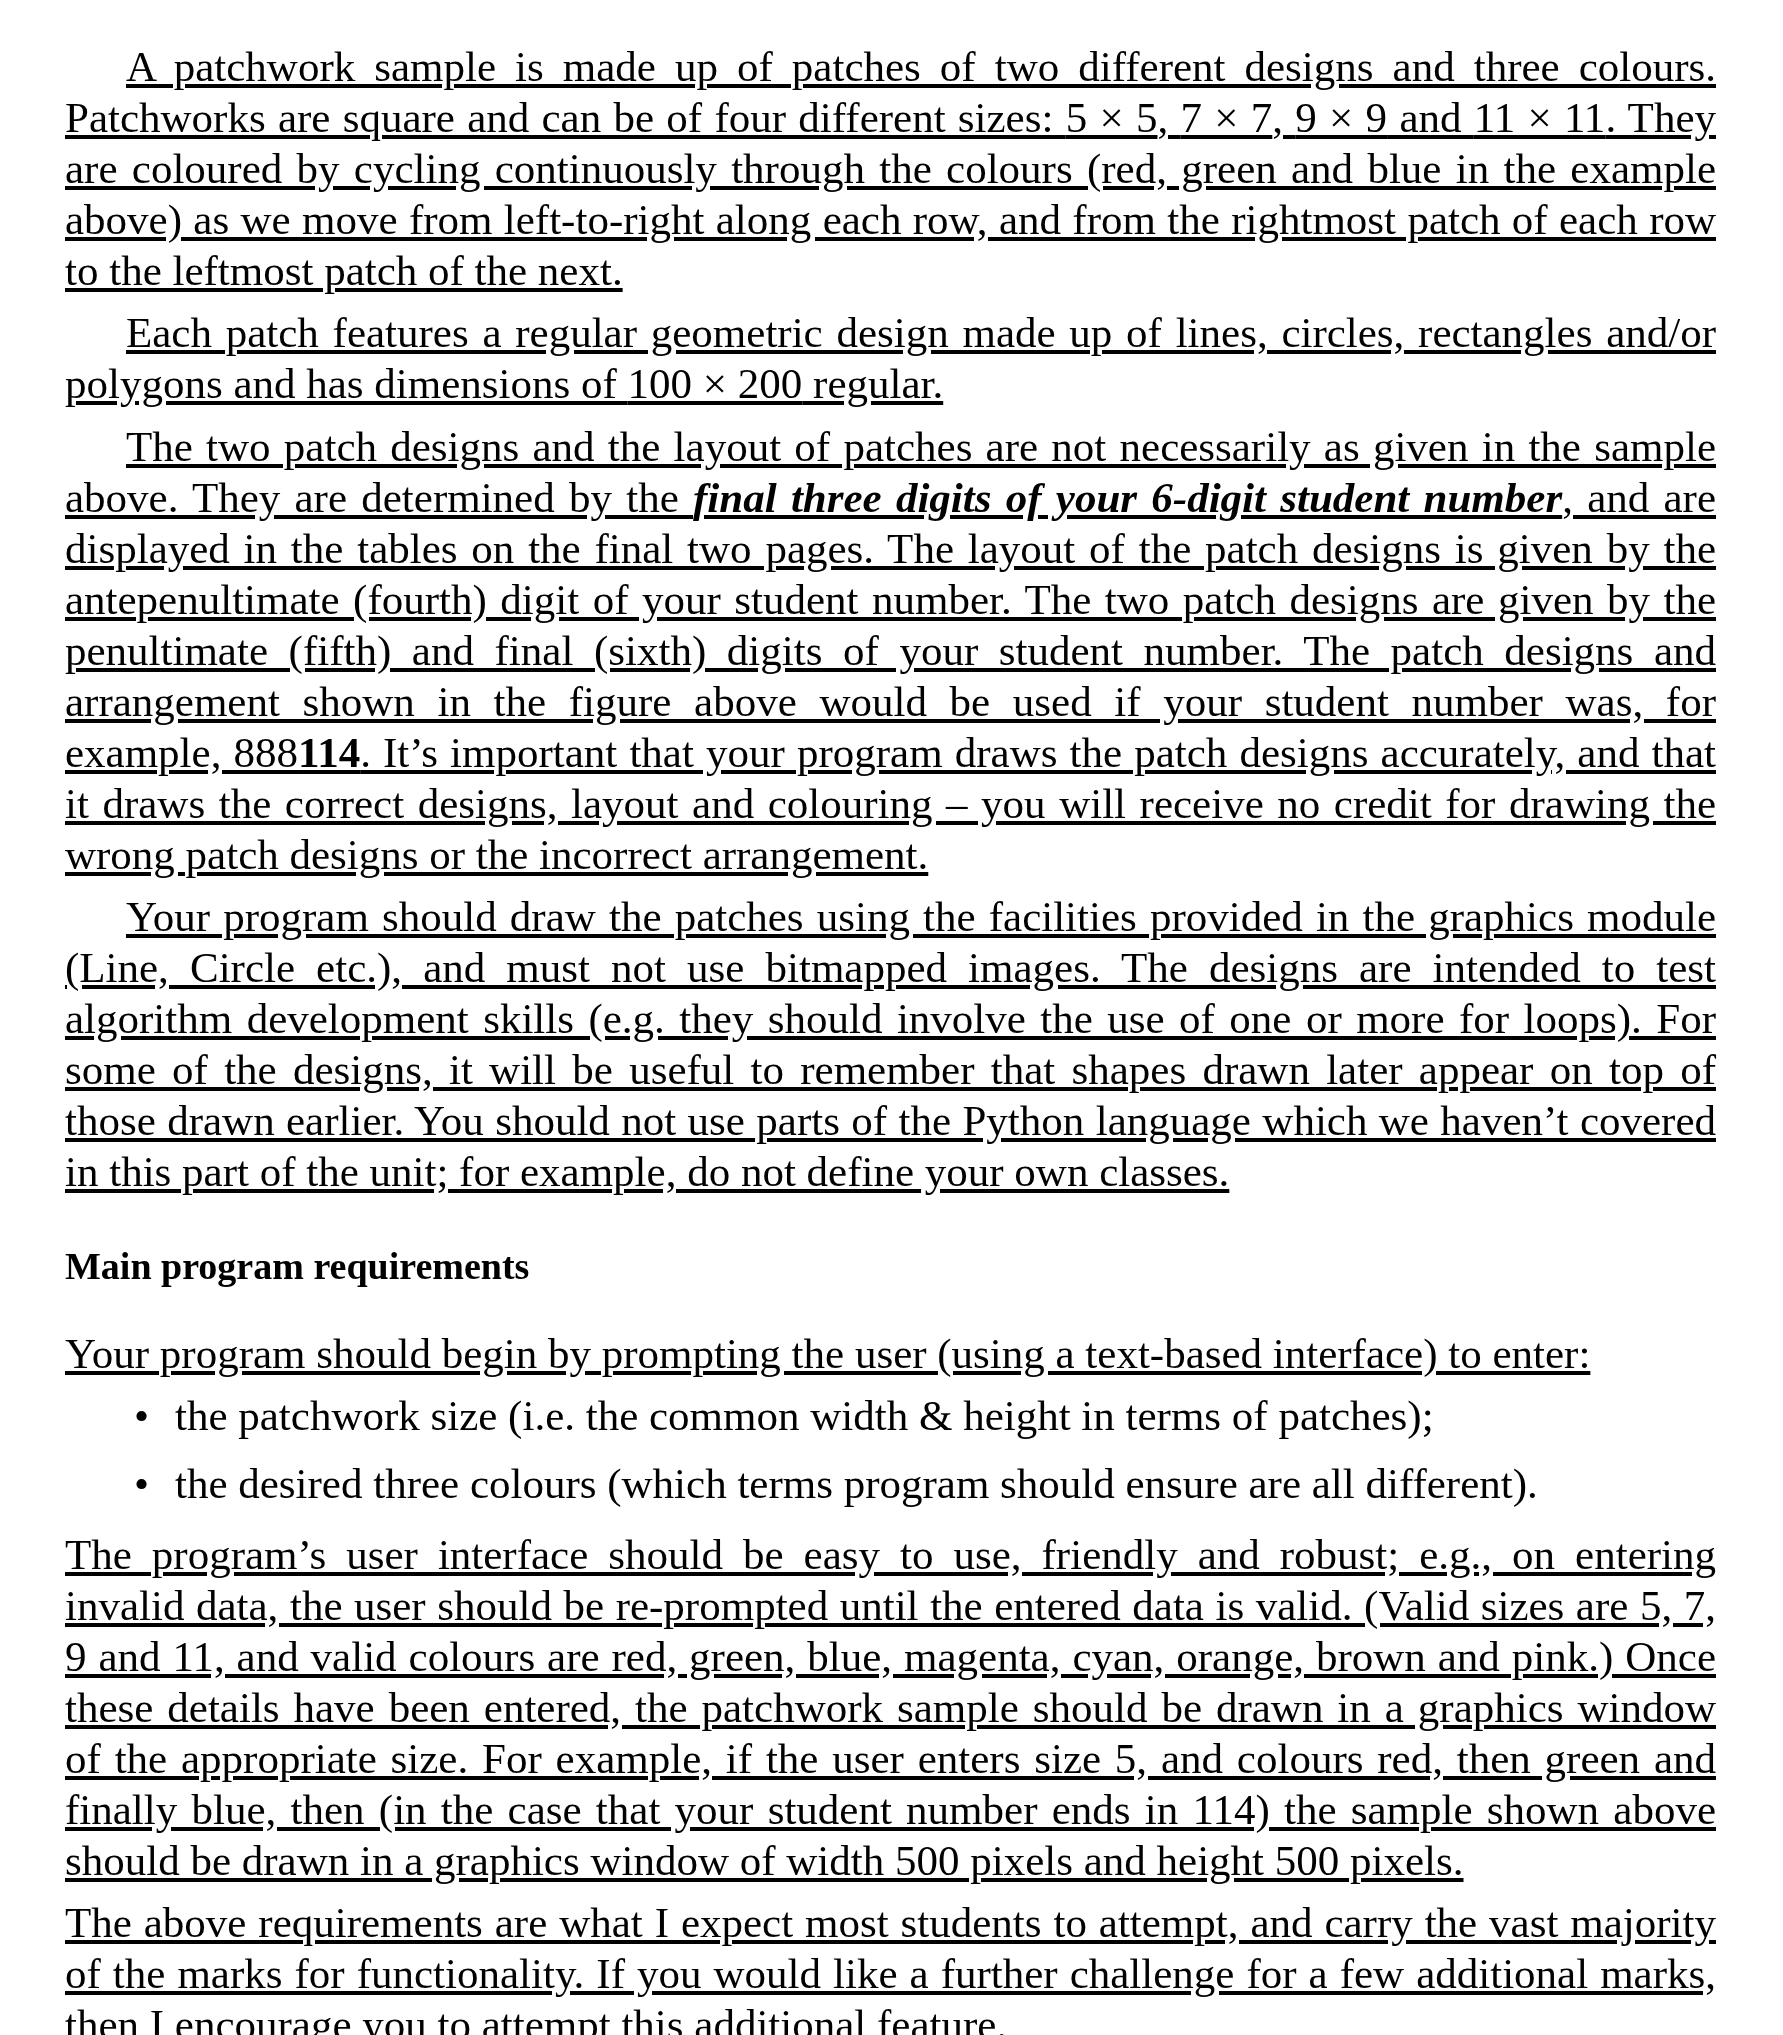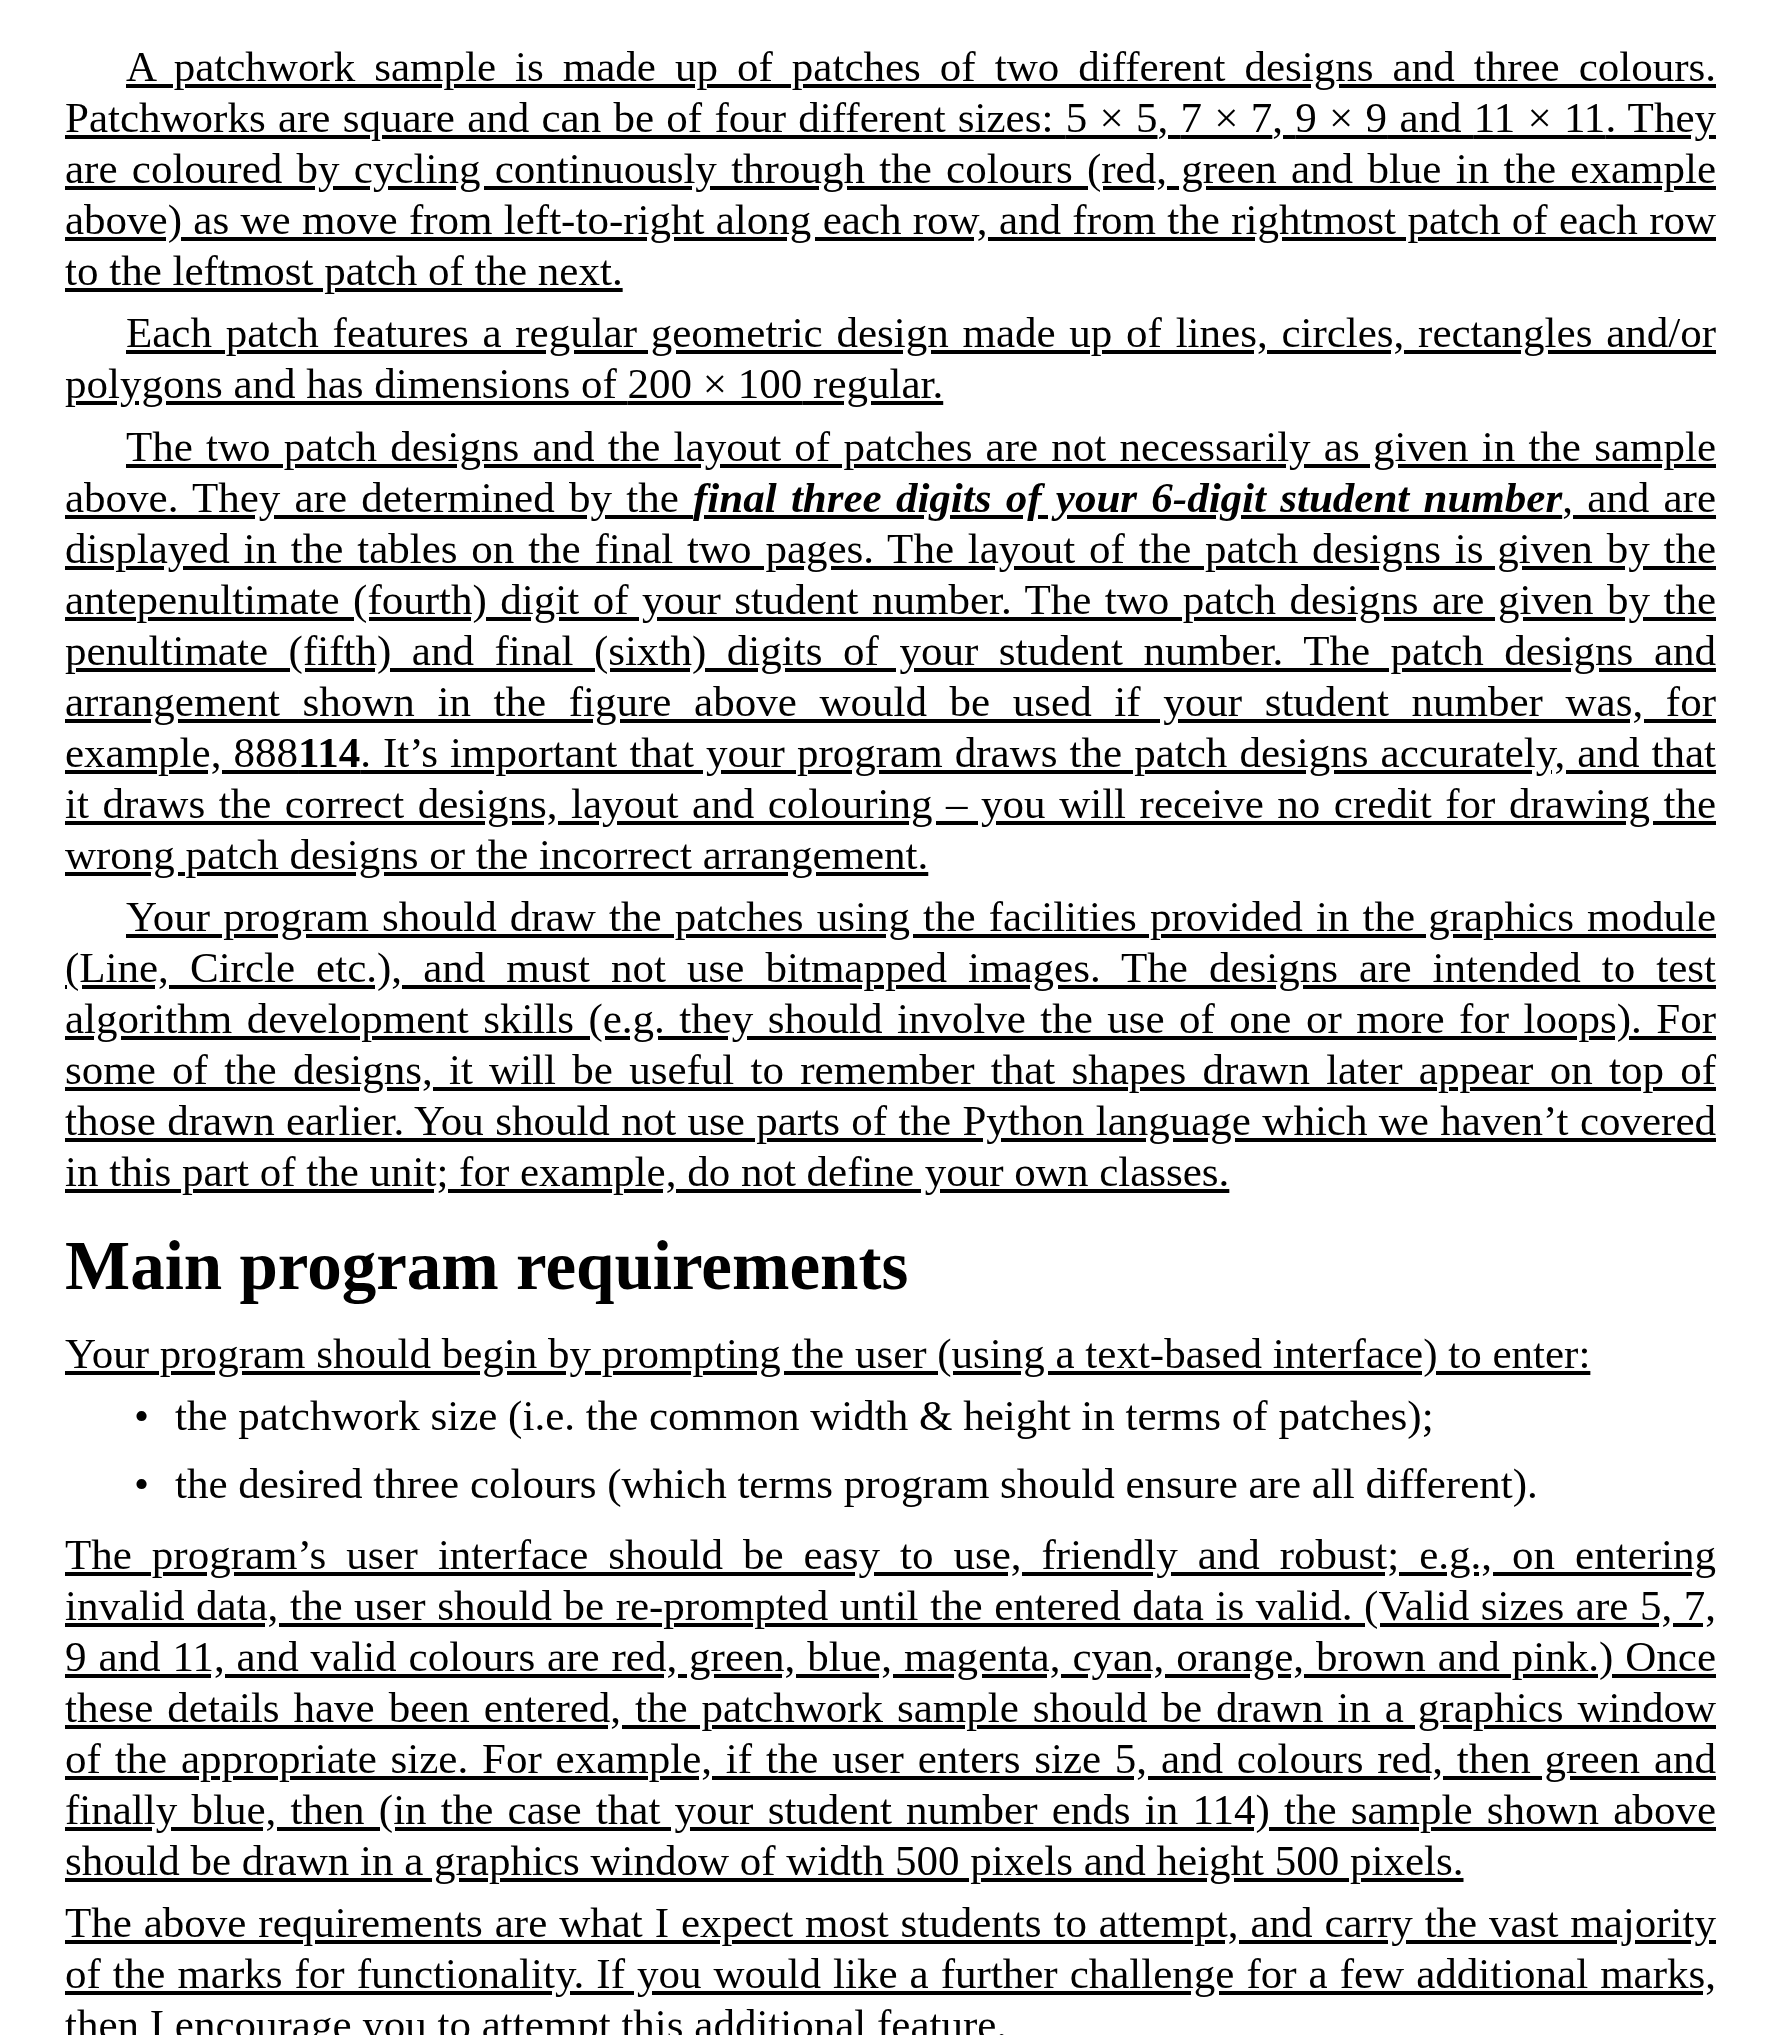--- a/index.html
+++ b/index.html
@@ -29,21 +29,21 @@
     text-align: justify;
     hyphens: auto;
     text-decoration: underline;
     -webkit-hyphens: auto;
   }
   p.ind { text-indent: 61px; }
   .math { white-space: nowrap; }
   .bi { font-weight: bold; font-style: italic; }
   .b  { font-weight: bold; }
   h2.section-heading {
-    font-size: 69px;
+    font-size: 38px;
     line-height: 61px;
     font-weight: bold;
     margin: 39px 0 30.5px 0;
     text-align: left;
   }
   ul.bullet-list {
     list-style: none;
     margin: 8.1px 0 19.5px 110px;
     padding: 0;
   }
@@ -60,21 +60,21 @@
   }
 </style>
 </head>
 <body>
 
 <div class="page">
   <div class="content">
 
     <p class="body-par ind"><span>A patchwork sample is made up of patches of two different designs and three colours. Patchworks are square and can be of four different sizes: </span><span class="math">5 × 5</span><span>, </span><span class="math">7 × 7</span><span>, </span><span class="math">9 × 9</span><span> and </span><span class="math">11 × 11</span><span>. They are coloured by cycling continuously through the colours (red, green and blue in the example above) as we move from left-to-right along each row, and from the rightmost patch of each row to the leftmost patch of the next.</span></p>
 
-    <p class="body-par ind"><span>Each patch features a regular geometric design made up of lines, circles, rectangles and/or polygons and has dimensions of </span><span class="math">200 × 100</span><span> regular.</span></p>
+    <p class="body-par ind"><span>Each patch features a regular geometric design made up of lines, circles, rectangles and/or polygons and has dimensions of </span><span class="math">100 × 200</span><span> regular.</span></p>
 
     <p class="body-par ind"><span>The two patch designs and the layout of patches are not necessarily as given in the sample above. They are determined by the </span><span class="bi">final three digits of your 6-digit student number</span><span>, and are displayed in the tables on the final two pages. The layout of the patch designs is given by the antepenultimate (fourth) digit of your student number. The two patch designs are given by the penultimate (fifth) and final (sixth) digits of your student number. The patch designs and arrangement shown in the figure above would be used if your student number was, for example, 888</span><span class="b">114</span><span>. It’s important that your program draws the patch designs accurately, and that it draws the correct designs, layout and colouring – you will receive no credit for drawing the wrong patch designs or the incorrect arrangement.</span></p>
 
     <p class="body-par ind"><span>Your program should draw the patches using the facilities provided in the graphics module (Line, Circle etc.), and must not use bitmapped images. The designs are intended to test algorithm development skills (e.g. they should involve the use of one or more for loops). For some of the designs, it will be useful to remember that shapes drawn later appear on top of those drawn earlier. You should not use parts of the Python language which we haven’t covered in this part of the unit; for example, do not define your own classes.</span></p>
 
     <h2 class="section-heading">Main program requirements</h2>
 
     <p class="body-par">Your program should begin by prompting the user (using a text-based interface) to enter:</p>
 
     <ul class="bullet-list">

